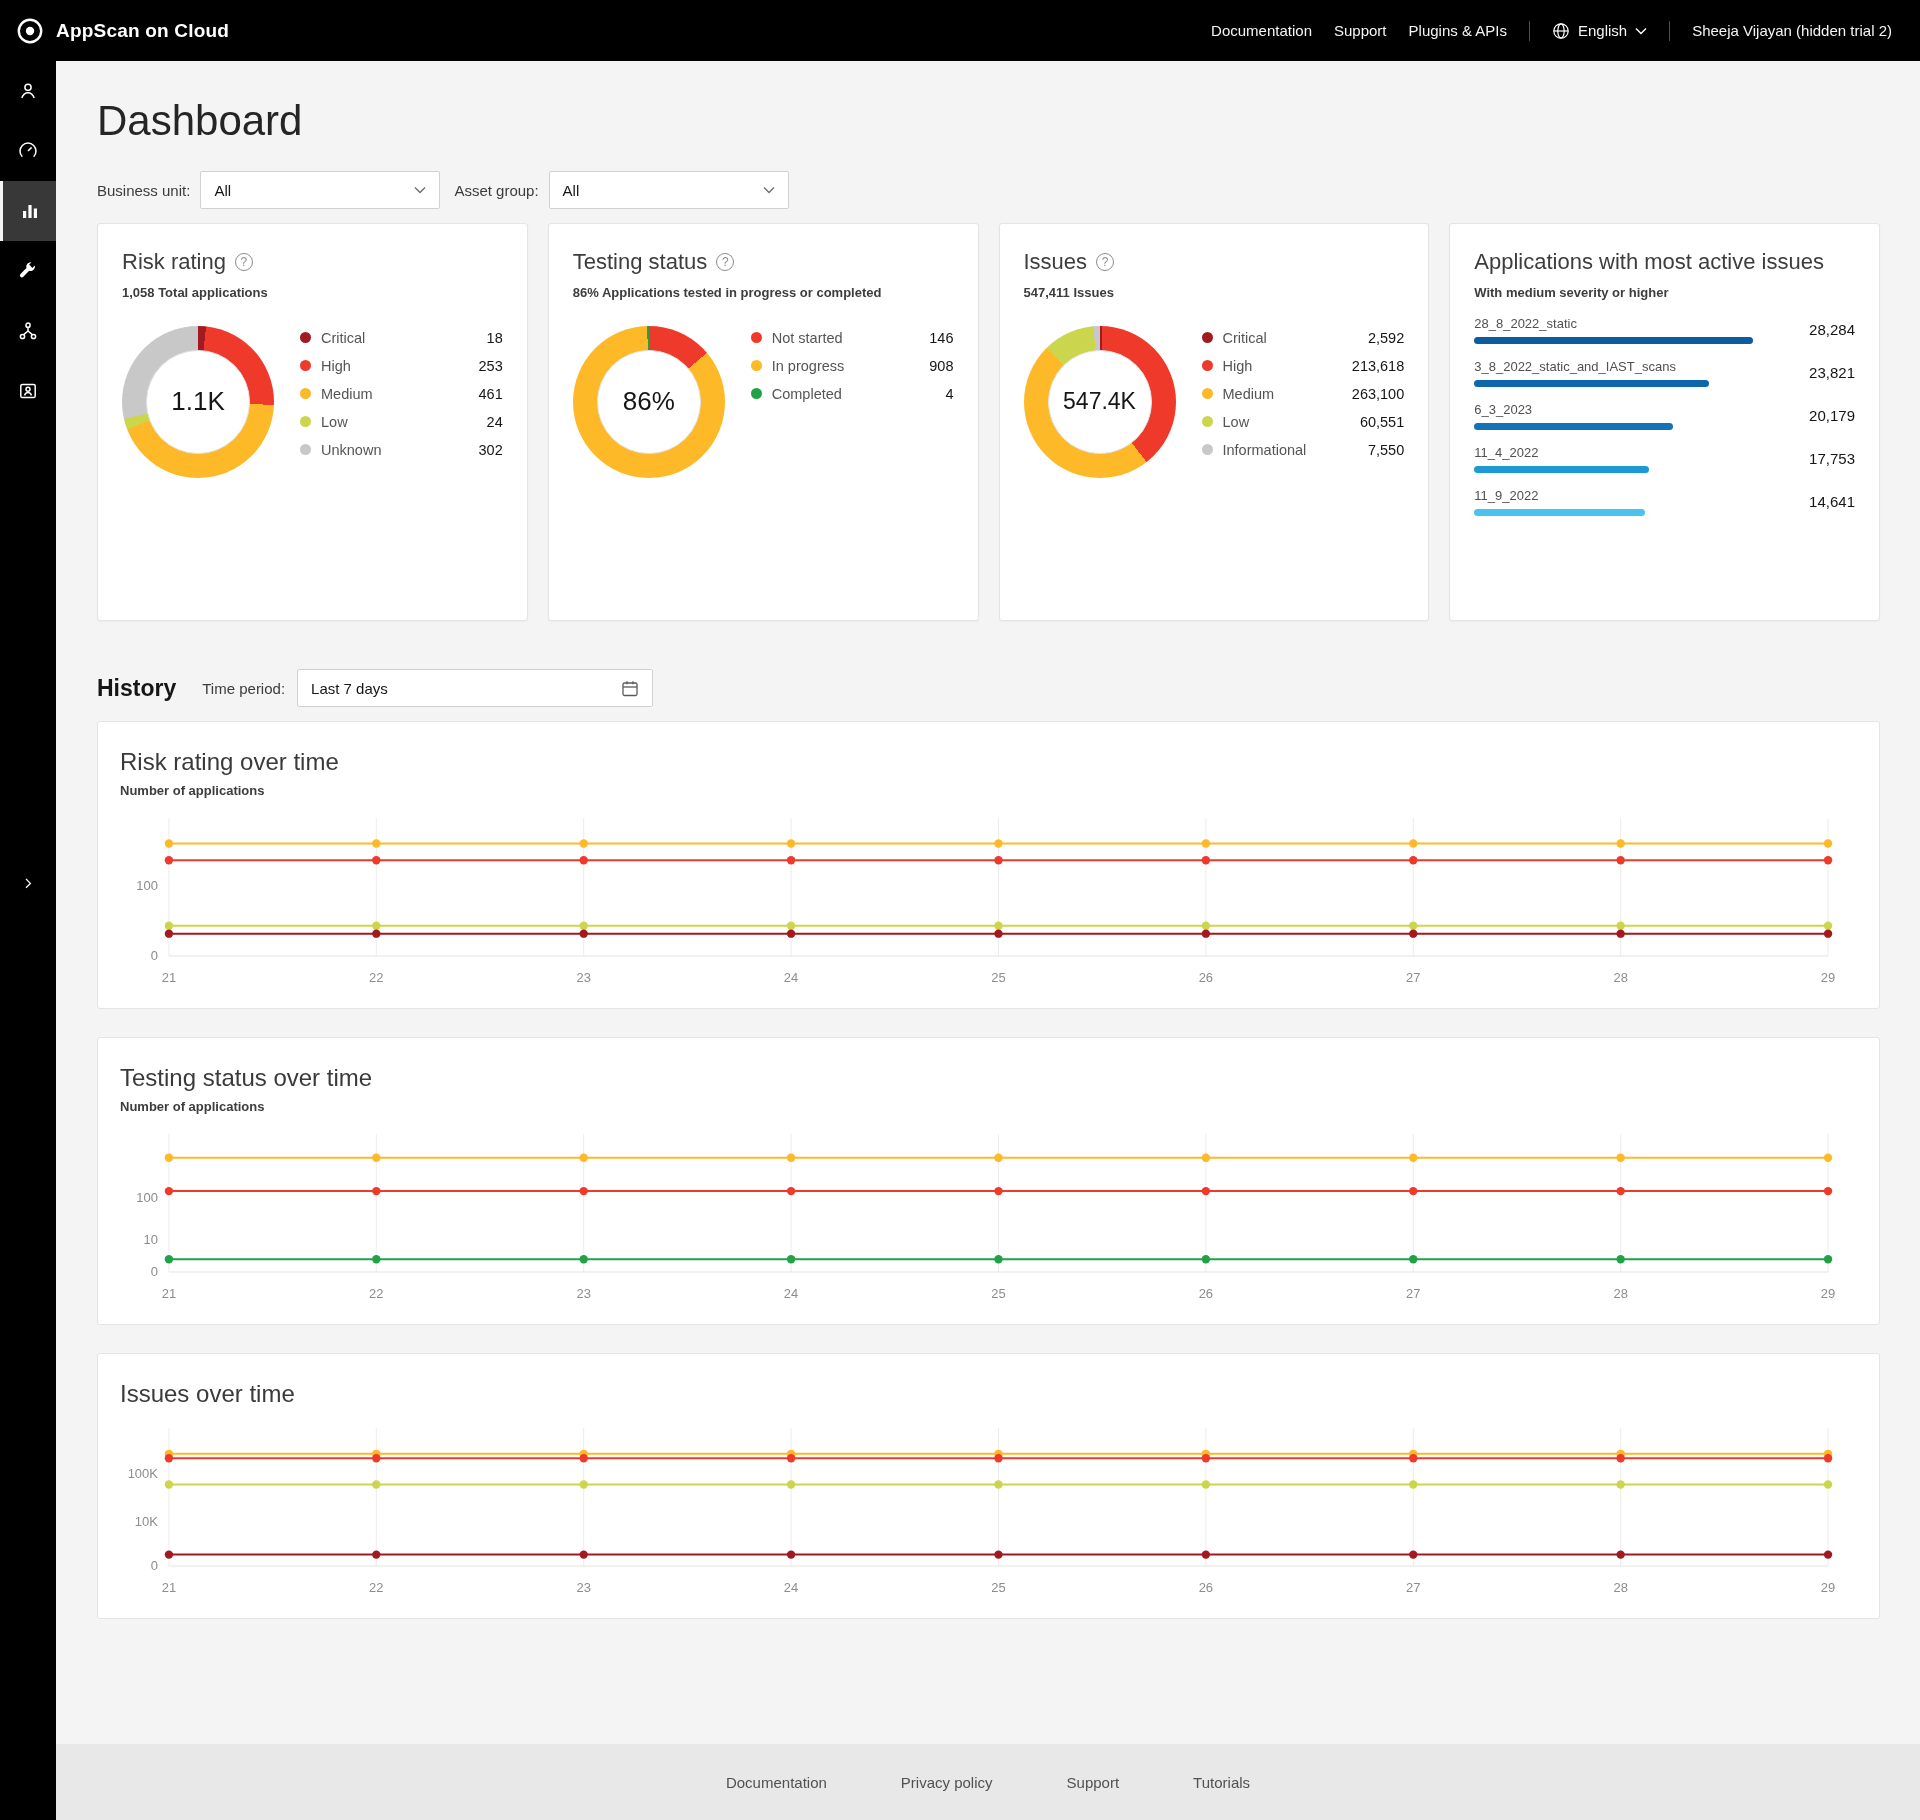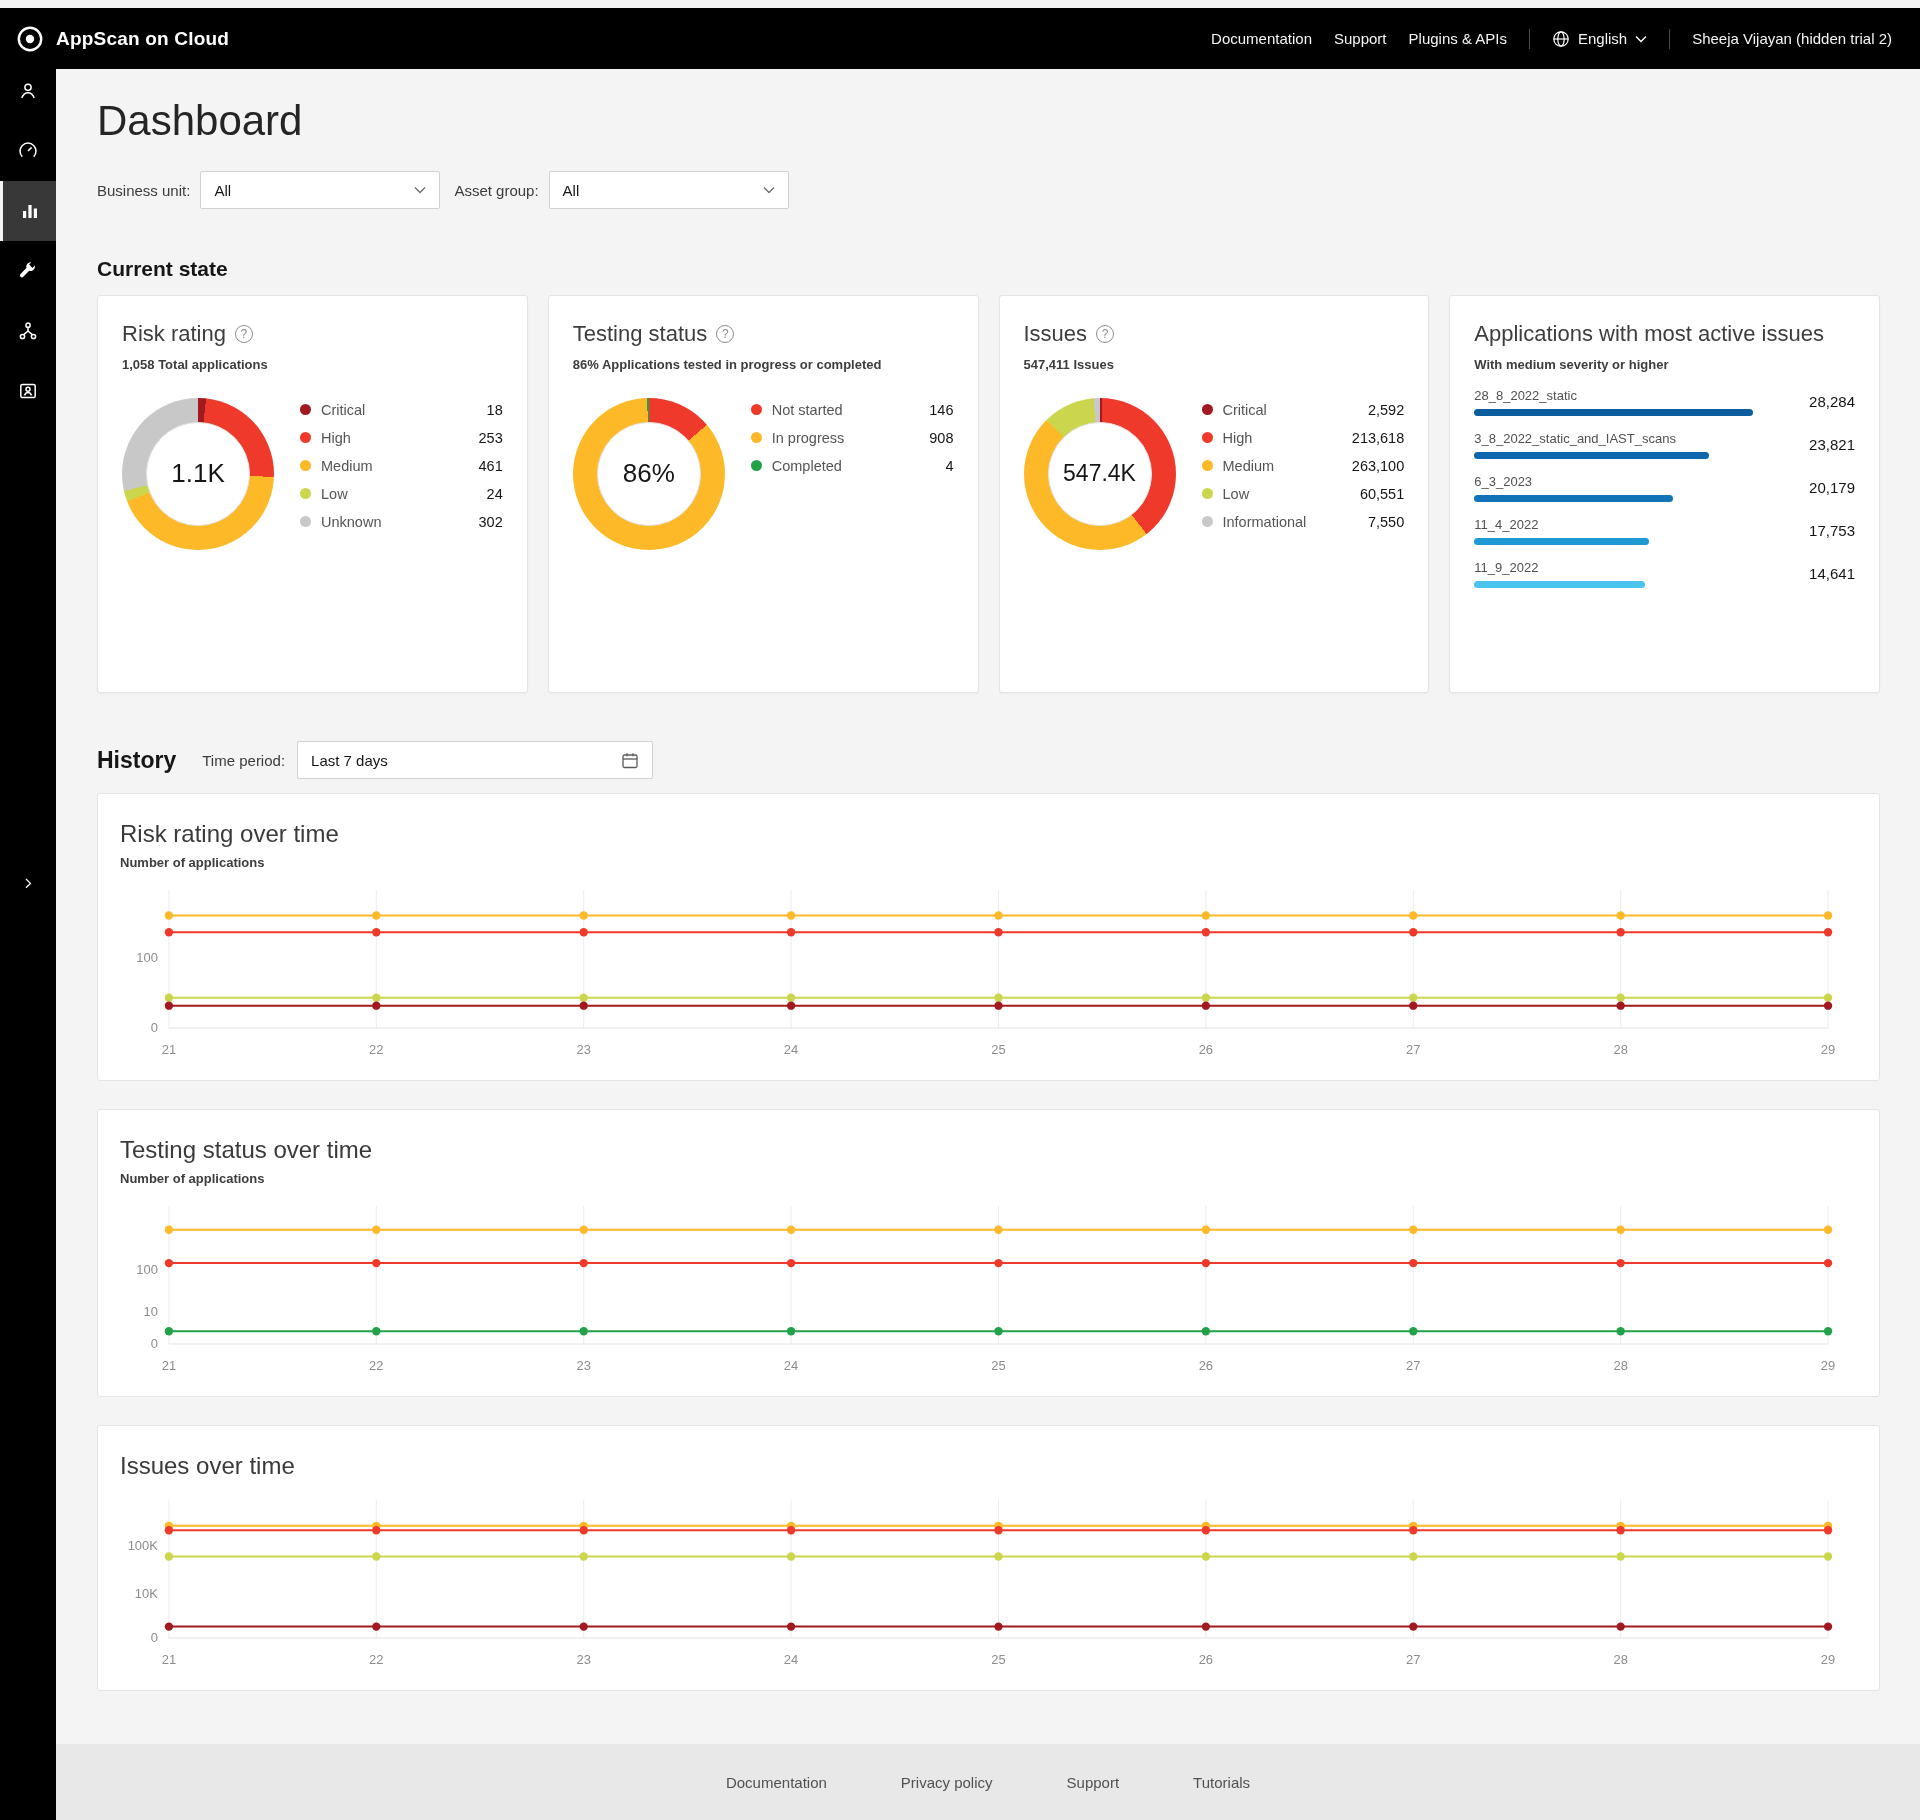--- a/index.html
+++ b/index.html
@@ -7,21 +7,21 @@
   body {
     font-family: "Liberation Sans", sans-serif;
     background: #f4f4f4;
     position: relative;
     overflow: hidden;
     color: #161616;
   }
 
   
   .topbar {
-    position: absolute; top: 8px; left: 0; right: 0; height: 61px;
+    position: absolute; top: 0; left: 0; right: 0; height: 61px;
     background: #000; display: flex; align-items: center;
     justify-content: space-between; padding: 0 28px 0 16px; z-index: 20;
   }
   .brand { display: flex; align-items: center; gap: 12px; }
   .brand-title { color: #fff; font-size: 19px; font-weight: 700; letter-spacing: .2px; }
   .topnav { display: flex; align-items: center; gap: 22px; color: #f4f4f4; font-size: 15px; }
   .topnav-link { cursor: pointer; }
   .lang { display: flex; align-items: center; gap: 8px; cursor: pointer; }
   .sep { width: 1px; height: 20px; background: #4d4d4d; }
   .user-name { color: #f4f4f4; }
@@ -217,21 +217,20 @@
     </div>
     <span class="filter-label">Asset group:</span>
     <div class="select small">
       <span>All</span>
       <svg width="12" height="8" viewBox="0 0 12 8" fill="none" stroke="#6f6f6f" stroke-width="1.4">
         <polyline points="1,1.5 6,6.5 11,1.5"></polyline>
       </svg>
     </div>
   </div>
 
-  <h2 class="section-heading">Current state</h2>
 
   <div class="cards">
 
     <div class="card">
       <div class="card-title-row">
         <span class="card-title">Risk rating</span>
         <span class="help"></span>
       </div>
       <div class="card-sub">1,058 Total applications</div>
       <div class="donut-row">

